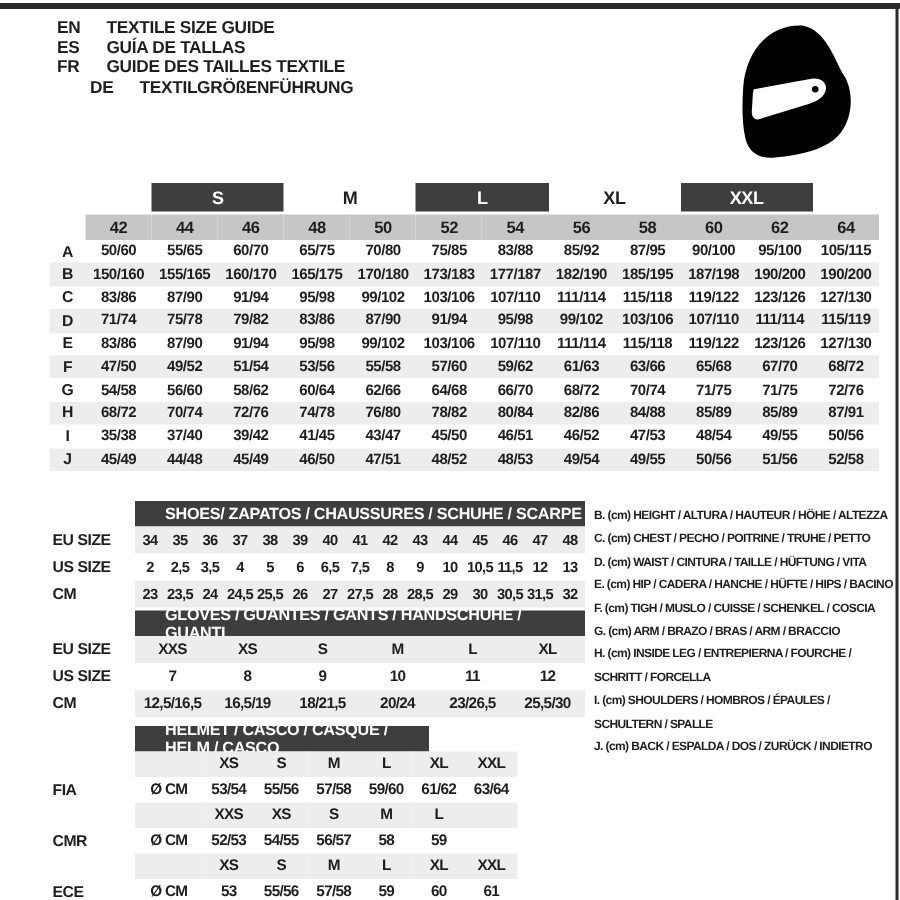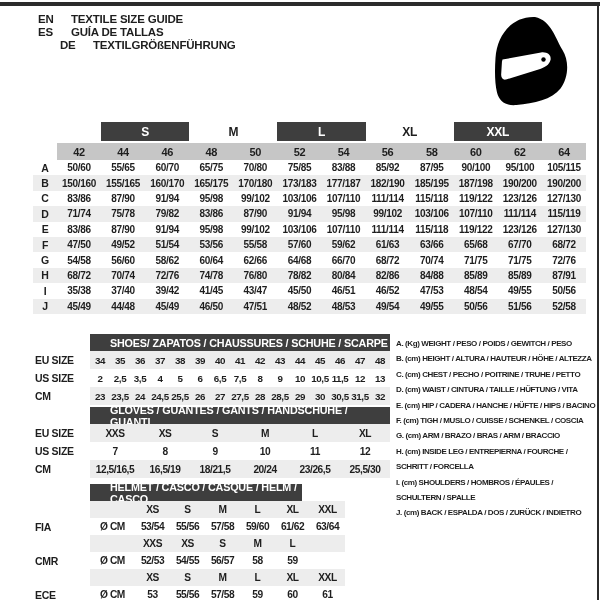--- a/index.html
+++ b/index.html
@@ -33,21 +33,21 @@
   .numrow .num{background:#c6c6c6;font-size:11px;}
   .trow{height:15.4px;font-size:10px;}
   .trow.stripe{background:#ededed;}
   .trow .letter{font-size:10.5px;}
 
   
   .bottomleft{position:absolute;left:33px;top:334px;width:357px;}
   .sechdr{height:17px;background:#3e3e3e;color:#fff;font-weight:700;font-size:10.8px;
           letter-spacing:-0.2px;display:flex;align-items:center;padding-left:20px;
           box-sizing:border-box;margin-left:57px;width:300px;}
-  .sechdr.hm{width:212px;}
+  .sechdr.hm{width:196px;}
   .mt2{margin-top:2px;}
   .mt6{margin-top:6px;}
   .srowbase{display:grid;align-items:center;height:18px;}
   .srow{grid-template-columns:57px repeat(15,20px);}
   .grow{grid-template-columns:57px repeat(6,50px);}
   .hrow{grid-template-columns:57px 45px repeat(6,35px);height:17px;}
   .rlabel{justify-content:flex-start;padding-left:2px;font-size:10.5px;}
   .sc{font-size:9.8px;letter-spacing:-0.45px;}
   .sc.bg{background:#ededed;}
   .grow .sc{font-size:10.2px;}
@@ -65,20 +65,24 @@
 <div class="rightbar"></div>
 
 <div class="langs">
     <div class="lang">
       <div class="code" style="display: inline-block;">EN</div>
       <div class="ltext">TEXTILE SIZE GUIDE</div>
     </div>
     <div class="lang">
       <div class="code" style="display: inline-block;">ES</div>
       <div class="ltext">GUÍA DE TALLAS</div>
+    </div>
+    <div class="lang">
+      <div class="code" style="display: inline-block;">FR</div>
+      <div class="ltext">GUIDE DES TAILLES TEXTILE</div>
     </div>
     <div class="lang">
       <div class="code" style="display: inline-block; padding-left: 22px;">DE</div>
       <div class="ltext">TEXTILGRÖßENFÜHRUNG</div>
     </div>
   </div>
 
 <div class="logo">
   <svg viewBox="0 0 78 92" width="78" height="92" aria-hidden="true">
     <path d="M45 3 C22 2 7 21 5.5 44 C4.6 57 4.8 69 7 78.5 C9.3 88 16.5 92 26.5 91 C44 89.5 62 85.5 70.5 74.5 C78.5 64 79.5 47 72.5 36 C66.5 26.5 61 6 45 3 Z" fill="#000"></path>
@@ -412,21 +416,20 @@
         <div class="cell sc">55/56</div>
         <div class="cell sc">57/58</div>
         <div class="cell sc">59</div>
         <div class="cell sc">60</div>
         <div class="cell sc">61</div>
       </div>
     </div>
 </div>
 
 <div class="legend">
-    <div class="legend-item">A. (Kg) WEIGHT / PESO / POIDS / GEWITCH / PESO</div>
     <div class="legend-item">B. (cm) HEIGHT / ALTURA / HAUTEUR / HÖHE / ALTEZZA</div>
     <div class="legend-item">C. (cm) CHEST / PECHO / POITRINE / TRUHE / PETTO</div>
     <div class="legend-item">D. (cm) WAIST / CINTURA / TAILLE / HÜFTUNG / VITA</div>
     <div class="legend-item">E. (cm) HIP / CADERA / HANCHE / HÜFTE / HIPS /  BACINO</div>
     <div class="legend-item">F. (cm) TIGH / MUSLO / CUISSE / SCHENKEL / COSCIA</div>
     <div class="legend-item">G. (cm) ARM  / BRAZO / BRAS / ARM / BRACCIO</div>
     <div class="legend-item">H. (cm) INSIDE LEG / ENTREPIERNA / FOURCHE / SCHRITT / FORCELLA</div>
     <div class="legend-item">I. (cm) SHOULDERS / HOMBROS / ÉPAULES / SCHULTERN / SPALLE</div>
     <div class="legend-item">J. (cm) BACK / ESPALDA / DOS / ZURÜCK / INDIETRO</div>
   </div>

